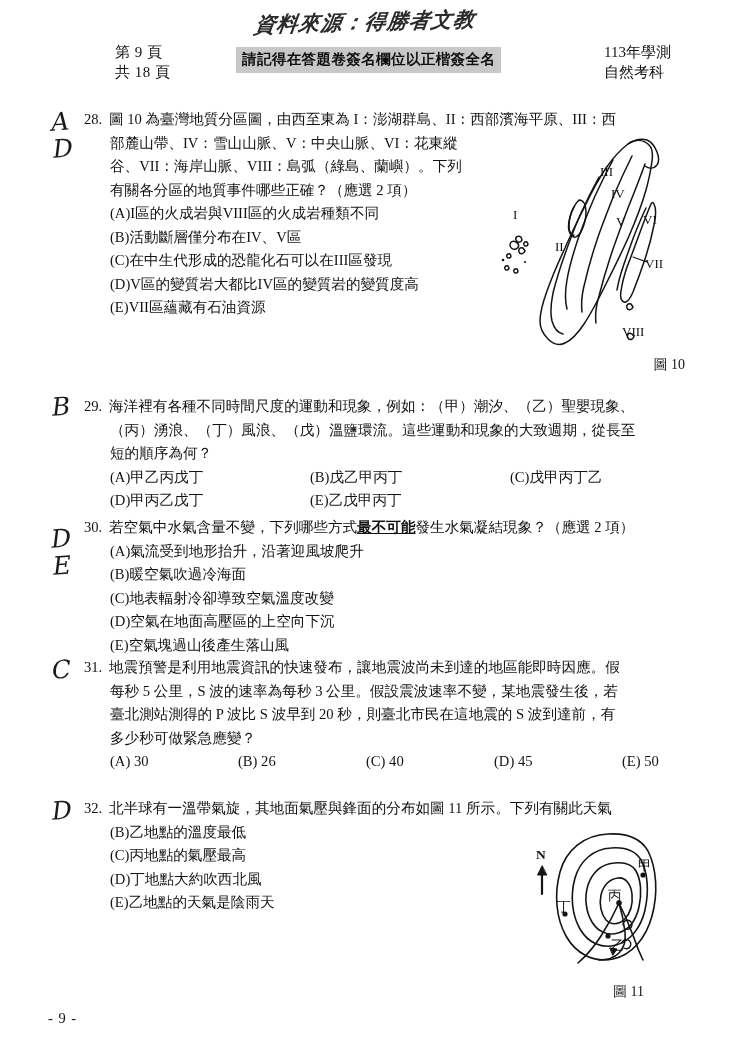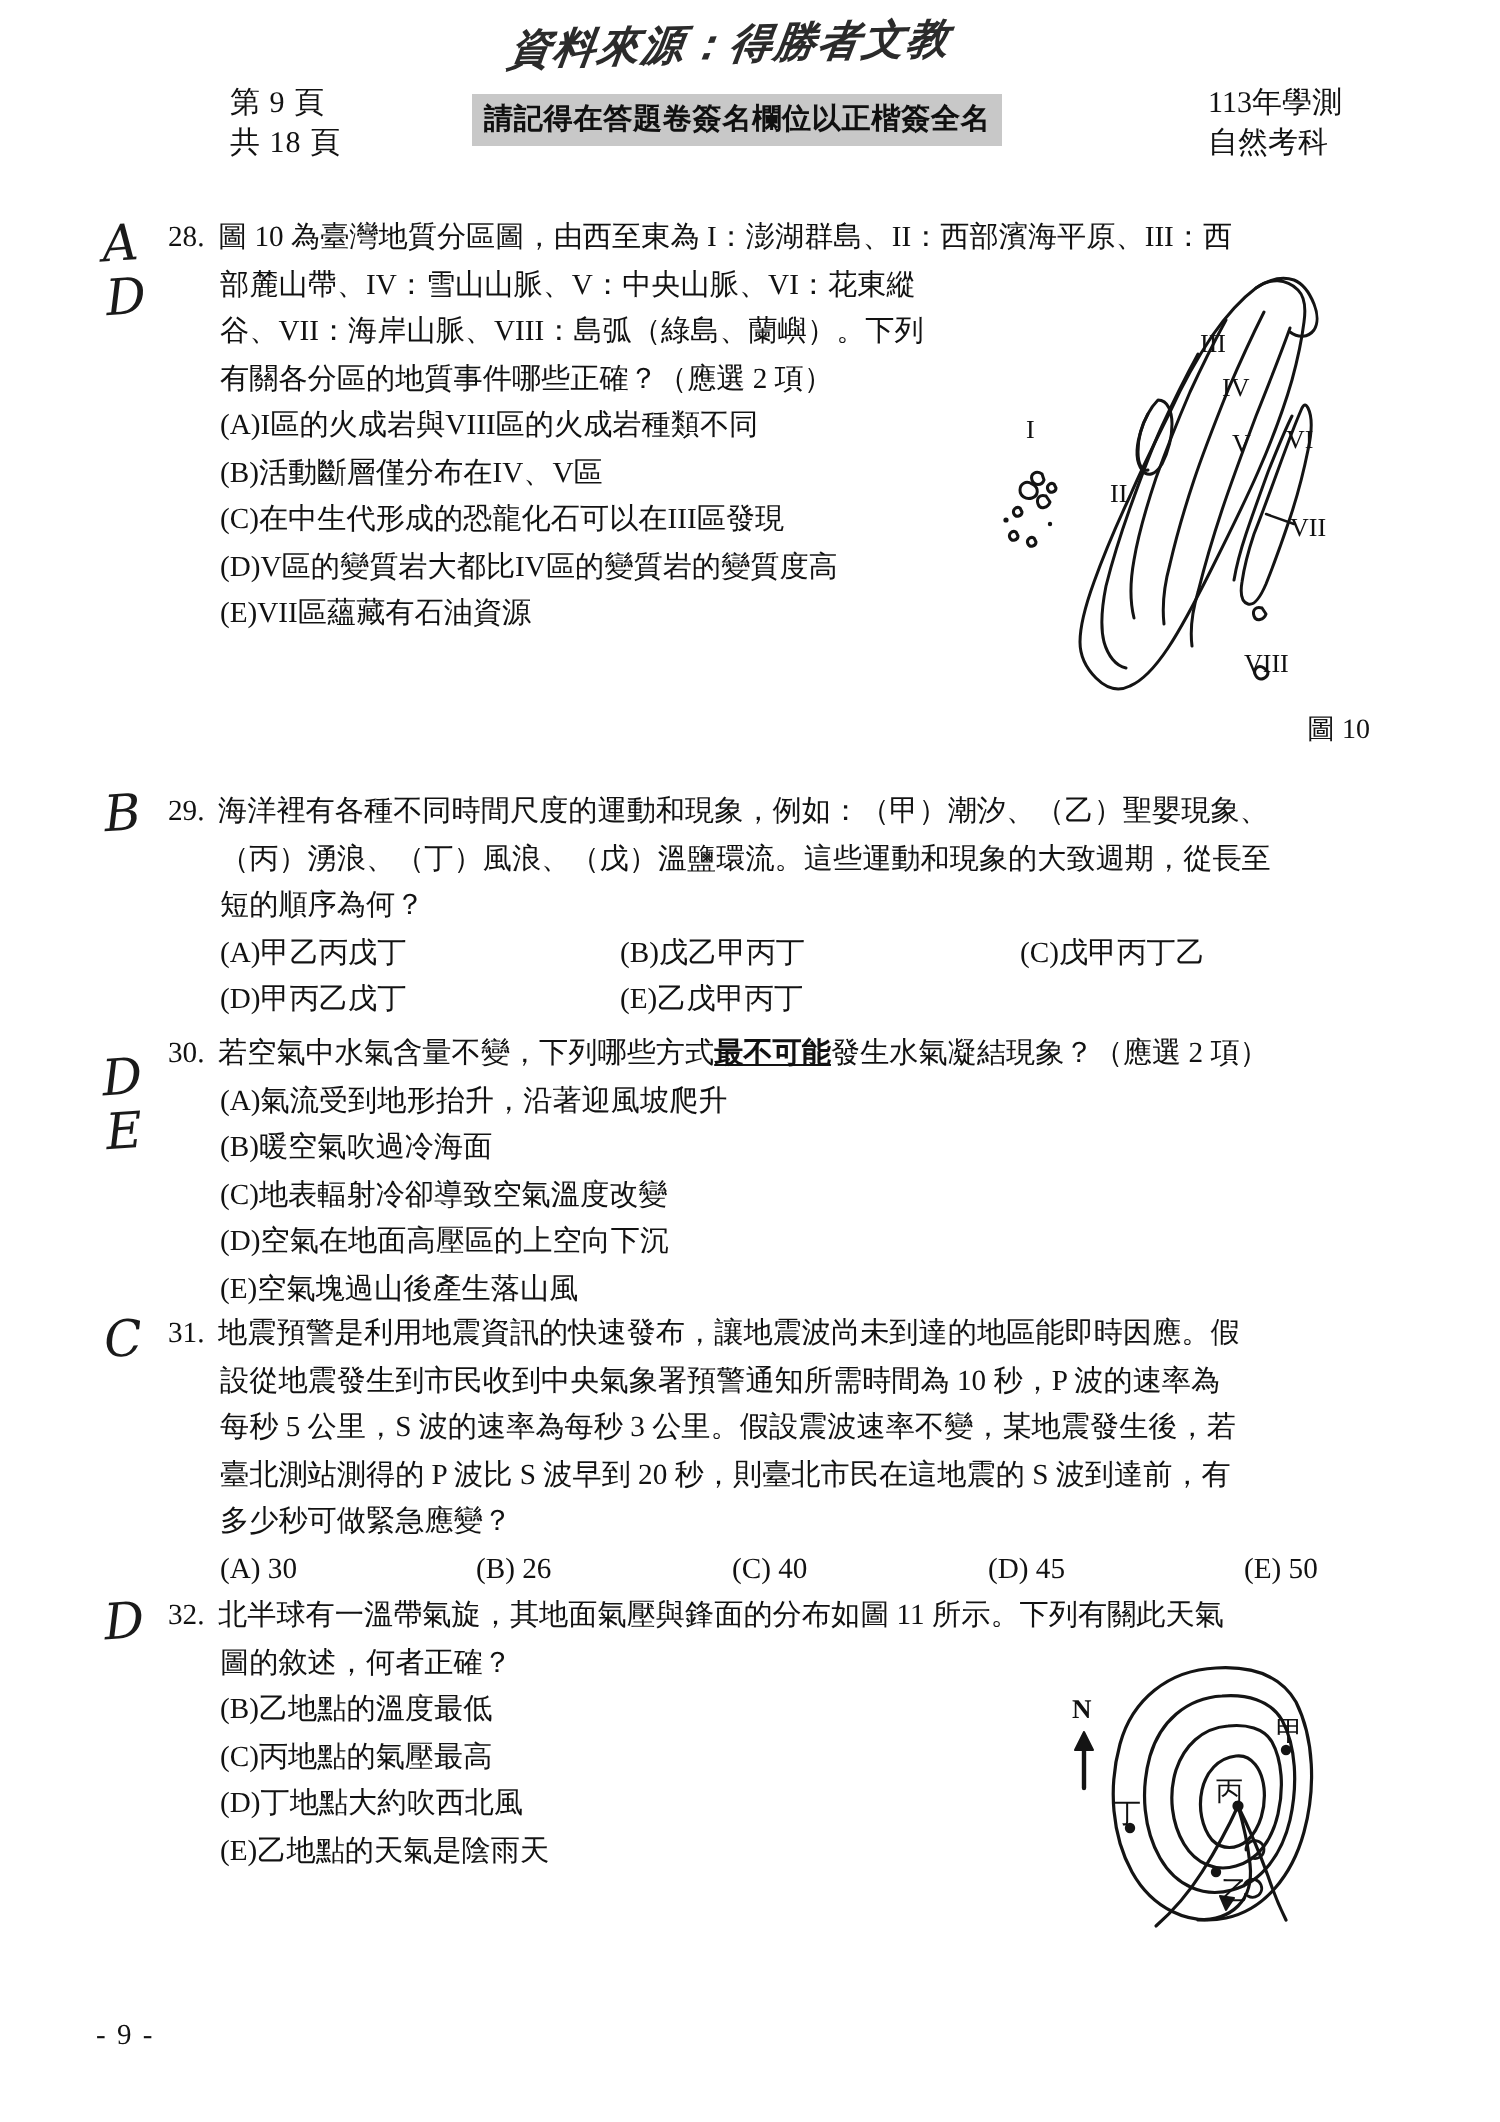--- a/index.html
+++ b/index.html
@@ -260,36 +260,34 @@
       <div class="opt">(D)空氣在地面高壓區的上空向下沉</div>
       <div class="opt">(E)空氣塊過山後產生落山風</div>
     </div>
   </div>
 
   <div class="hand" style="left:52px; top:656px;">C</div>
   <div class="q" style="left:84px; top:656px; width:640px;">
     <div class="q-num">31.</div>
     <div class="q-body">
       <div class="stem nowrap" style="margin-left:-1px;">地震預警是利用地震資訊的快速發布，讓地震波尚未到達的地區能即時因應。假</div>
-      <div class="stem nowrap">設從地震發生到市民收到中央氣象署預警通知所需時間為 10 秒，P 波的速率為</div>
       <div class="stem nowrap">每秒 5 公里，S 波的速率為每秒 3 公里。假設震波速率不變，某地震發生後，若</div>
       <div class="stem nowrap">臺北測站測得的 P 波比 S 波早到 20 秒，則臺北市民在這地震的 S 波到達前，有</div>
       <div class="stem nowrap">多少秒可做緊急應變？</div>
       <div class="opt-row">
         <span style="width:128px">(A) 30</span><span style="width:128px">(B) 26</span><span style="width:128px">(C) 40</span><span style="width:128px">(D) 45</span><span>(E) 50</span>
       </div>
     </div>
   </div>
 
   <div class="hand" style="left:52px; top:797px;">D</div>
   <div class="q" style="left:84px; top:797px; width:430px;">
     <div class="q-num">32.</div>
     <div class="q-body">
       <div class="stem nowrap" style="margin-left:-1px;">北半球有一溫帶氣旋，其地面氣壓與鋒面的分布如圖 11 所示。下列有關此天氣</div>
-      <div class="stem nowrap">圖的敘述，何者正確？</div>
       <div class="opt">(B)乙地點的溫度最低</div>
       <div class="opt">(C)丙地點的氣壓最高</div>
       <div class="opt">(D)丁地點大約吹西北風</div>
       <div class="opt">(E)乙地點的天氣是陰雨天</div>
     </div>
   </div>
 
   <div class="figure" style="left:512px; top:826px; width:215px;">
     <svg width="215" height="155" viewBox="0 0 215 155">
       <g fill="none" stroke="#141414" stroke-width="1.6" stroke-linejoin="round" stroke-linecap="round">
@@ -333,17 +331,18 @@
         <circle cx="53" cy="88" r="2.6"></circle>
       </g>
       <g font-size="13.5">
         <text x="24" y="33" font-weight="bold">N</text>
         <text x="126" y="44">甲</text>
         <text x="99" y="124">乙</text>
         <text x="96" y="74">丙</text>
         <text x="45" y="85">丁</text>
       </g>
     </svg>
+    <div class="fig-cap" style="margin-left:18px;">圖 11</div>
   </div>
 
   <div class="footer">- 9 -</div>
 
 </div>
 
 </body></html>

